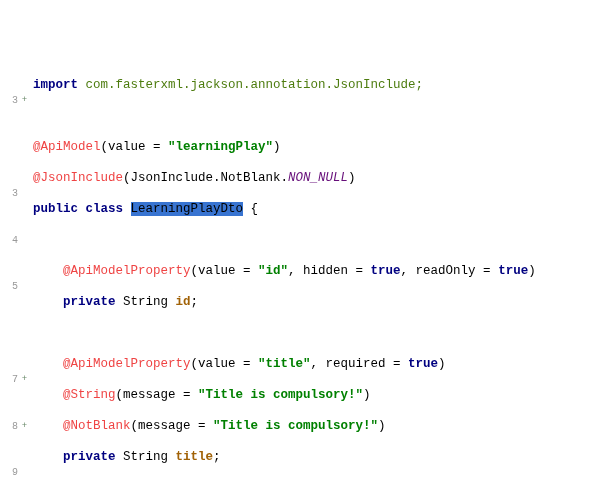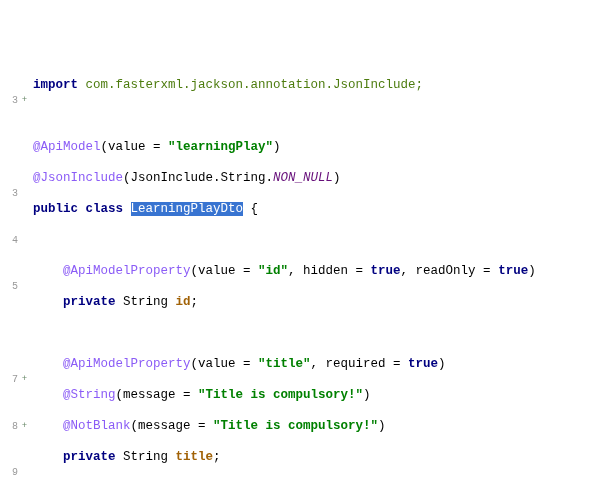--- a/index.html
+++ b/index.html
@@ -36,25 +36,25 @@
     text-align: center;
     user-select: none;
     flex-shrink: 0;
   }
   .code {
     flex: 1;
     padding-left: 4px;
   }
   .line { height: 15.5px; }
   .kw { color: #000080; font-weight: bold; }
-  .ann { color: #8b5cf6; }
+  .ann { color: #ef4444; }
   .str { color: #008000; font-weight: bold; }
   .const { color: #660e7a; font-weight: normal; font-style: italic; }
   .field { color: #a16207; font-weight: bold; }
-  .sel { background: #3874d1; color: #ffffff; }
+  .sel { background: #3874d1; color: #000000; }
   .plain { color: #000000; }
   .pkg { color: #4d7c0f; }
 </style>
 </head>
 <body>
 
 
 
 <div class="editor">
   <div class="gutter">
@@ -124,21 +124,21 @@
     
     
     
     
     
   </div>
   <div class="code">
 <div class="line"><span class="kw">import</span><span class="pkg"> com.fasterxml.jackson.annotation.JsonInclude;</span></div>
 <div class="line"></div>
 <div class="line"><span class="ann">@ApiModel</span><span class="plain">(value = </span><span class="str">"learningPlay"</span><span class="plain">)</span></div>
-<div class="line"><span class="ann">@JsonInclude</span><span class="plain">(JsonInclude.String.</span><span class="const">NON_NULL</span><span class="plain">)</span></div>
+<div class="line"><span class="ann">@JsonInclude</span><span class="plain">(JsonInclude.NotBlank.</span><span class="const">NON_NULL</span><span class="plain">)</span></div>
 <div class="line"><span class="kw">public class </span><span class="sel">LearningPlayDto</span><span class="plain"> {</span></div>
 <div class="line"></div>
 <div class="line"><span class="ann">    @ApiModelProperty</span><span class="plain">(value = </span><span class="str">"id"</span><span class="plain">, hidden = </span><span class="kw">true</span><span class="plain">, readOnly = </span><span class="kw">true</span><span class="plain">)</span></div>
 <div class="line"><span class="kw">    private </span><span class="plain">String </span><span class="field">id</span><span class="plain">;</span></div>
 <div class="line"></div>
 <div class="line"><span class="ann">    @ApiModelProperty</span><span class="plain">(value = </span><span class="str">"title"</span><span class="plain">, required = </span><span class="kw">true</span><span class="plain">)</span></div>
 <div class="line"><span class="ann">    @String</span><span class="plain">(message = </span><span class="str">"Title is compulsory!"</span><span class="plain">)</span></div>
 <div class="line"><span class="ann">    @NotBlank</span><span class="plain">(message = </span><span class="str">"Title is compulsory!"</span><span class="plain">)</span></div>
 <div class="line"><span class="kw">    private </span><span class="plain">String </span><span class="field">title</span><span class="plain">;</span></div>
 

